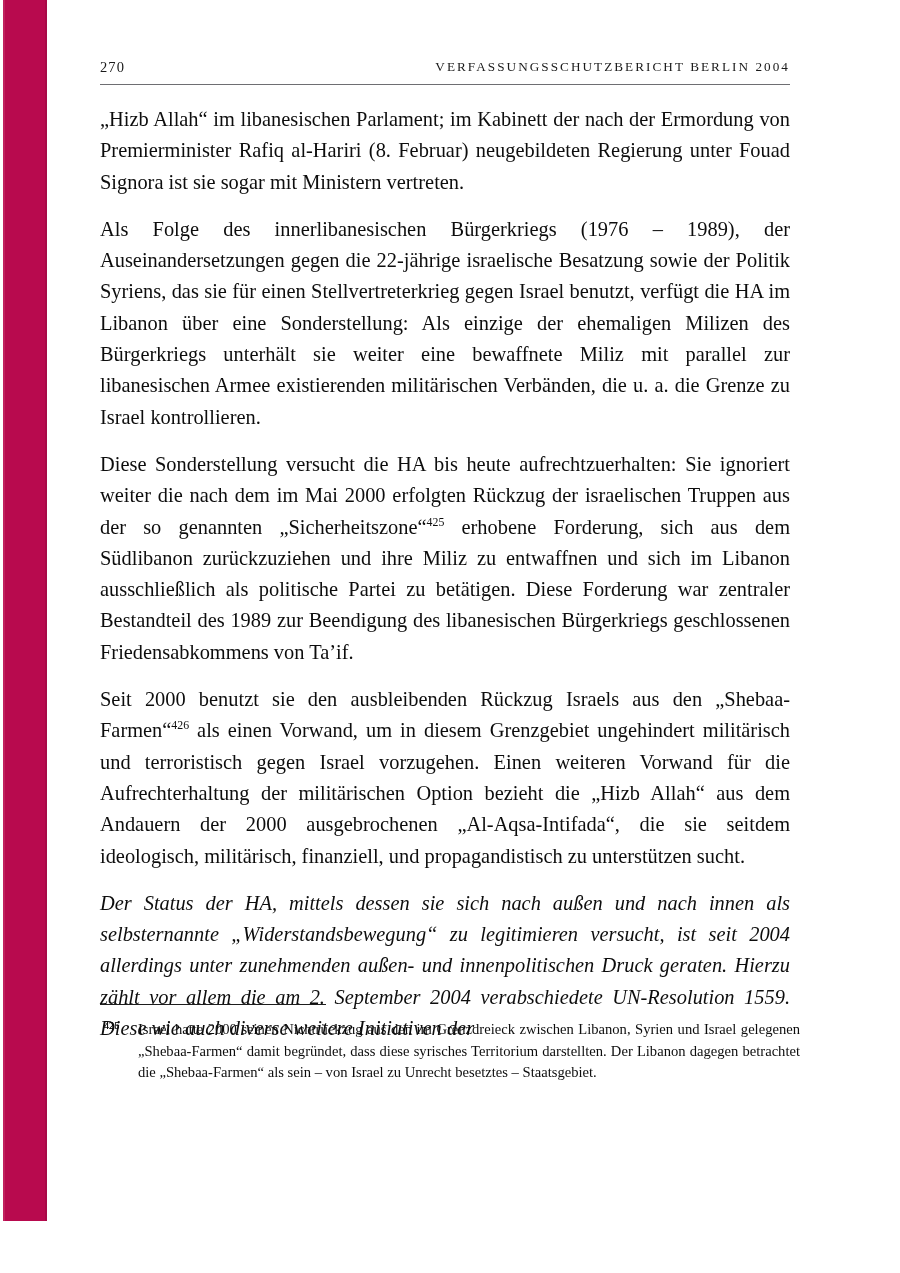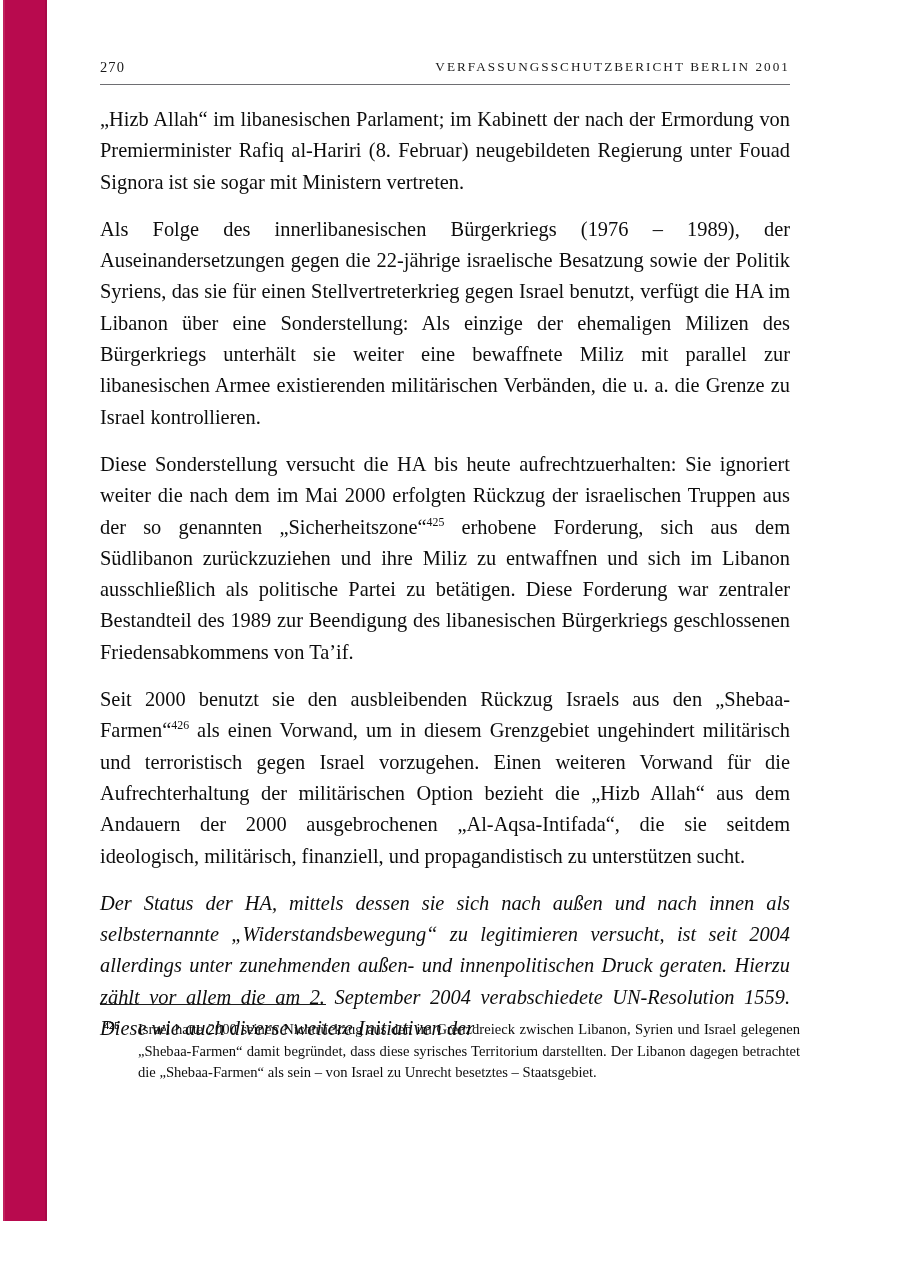--- a/index.html
+++ b/index.html
@@ -146,21 +146,21 @@
 
   <div id="spine">
     <div class="spine-edge-light"></div>
     <div class="spine-edge-dark"></div>
   </div>
 
   <div id="content">
 
     <div class="running-head">
       <span class="folio">270</span>
-      <span class="head-title">VERFASSUNGSSCHUTZBERICHT BERLIN 2001</span>
+      <span class="head-title">VERFASSUNGSSCHUTZBERICHT BERLIN 2004</span>
     </div>
 
     <div class="body-block">
 
       <p class="para">„Hizb Allah“ im libanesischen Parlament; im Kabinett der nach der Ermordung von Premierminister Rafiq al-Hariri (8. Februar) neugebildeten Regierung unter Fouad Signora ist sie sogar mit Ministern vertreten.</p>
 
       <p class="para">Als Folge des innerlibanesischen Bürgerkriegs (1976 – 1989), der Auseinandersetzungen gegen die 22-jährige israelische Besatzung sowie der Politik Syriens, das sie für einen Stellvertreterkrieg gegen Israel benutzt, verfügt die HA im Libanon über eine Sonderstellung: Als einzige der ehemaligen Milizen des Bürgerkriegs unterhält sie weiter eine bewaffnete Miliz mit parallel zur libanesischen Armee existierenden militärischen Verbänden, die u. a. die Grenze zu Israel kontrollieren.</p>
 
       <p class="para"><span>Diese Sonderstellung versucht die HA bis heute aufrechtzuerhalten: Sie ignoriert weiter die nach dem im Mai 2000 erfolgten Rückzug der israelischen Truppen aus der so genannten „Sicherheitszone“</span><sup class="fnref">425</sup><span> erhobene Forderung, sich aus dem Südlibanon zurückzuziehen und ihre Miliz zu entwaffnen und sich im Libanon ausschließlich als politische Partei zu betätigen. Diese Forderung war zentraler Bestandteil des 1989 zur Beendigung des libanesischen Bürgerkriegs geschlossenen Friedensabkommens von Ta’if.</span></p>
 

